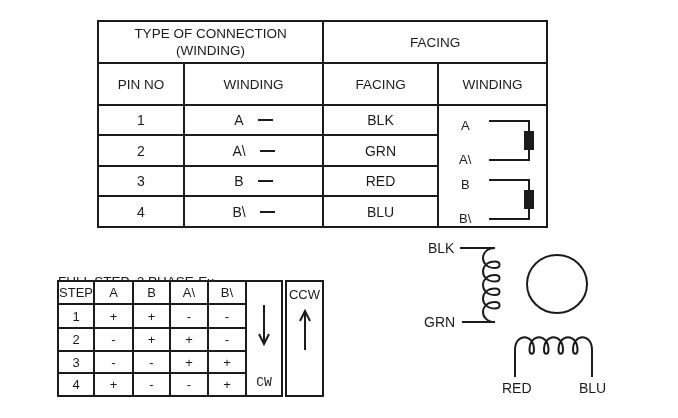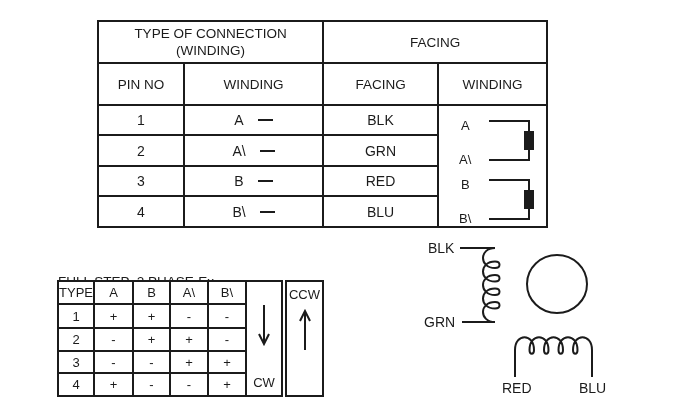--- a/index.html
+++ b/index.html
@@ -25,21 +25,21 @@
 
   
   .caption { position:absolute; left:58px; top:237px; font-size:13.5px; line-height:18px; white-space:pre; }
 
   
   .step-table { left:57px; top:280px; width:265px; }
   .step-table th, .step-table td { font-size:13px; }
   .cw-cell, .ccw-cell { vertical-align:top; }
   .ccw-cell { border-left:6px double #1b1b1b;border-radius:17px; }
   .dir-inner { display:flex; flex-direction:column; align-items:center; height:111px; }
-  .cw-inner { padding-top:22px; }
+  .cw-inner { padding-top:22px;font-family:Liberation Mono, monospace; }
   .cw-inner .dir-label { margin-top:auto; margin-bottom:3px; }
   .ccw-inner { padding-top:5px; }
   .ccw-inner svg { margin-top:7px; }
   .dir-label { font-size:13px; }
 
   
   .stroke { stroke:#1b1b1b; stroke-width:2; fill:none; }
   .fillink { fill:#1b1b1b; stroke:none; }
   svg text { fill:#1b1b1b; font-family:"Liberation Sans", sans-serif; }
   .winding-cell svg text { font-size:13px; }
@@ -137,21 +137,21 @@
       <col style="width:36px">
         <col style="width:39px">
         <col style="width:37px">
       <col style="width:38px">
         <col style="width:38px">
         <col style="width:38px">
         <col style="width:39px">
     </colgroup>
     <tbody>
         <tr style="height:23px">
-      <th>TYPE</th>
+      <th>STEP</th>
       <th>A</th>
       <th>B</th>
       <th>A\</th>
       <th>B\</th>
       <td class="cw-cell" rowspan="5">
         <div class="dir-inner cw-inner">
           <svg width="16" height="42" viewBox="0 0 16 42">
             <path class="stroke" d="M8 1 V38 M3 30 L8 40 L13 30"></path>
           </svg>
           <span class="dir-label">CW</span>

